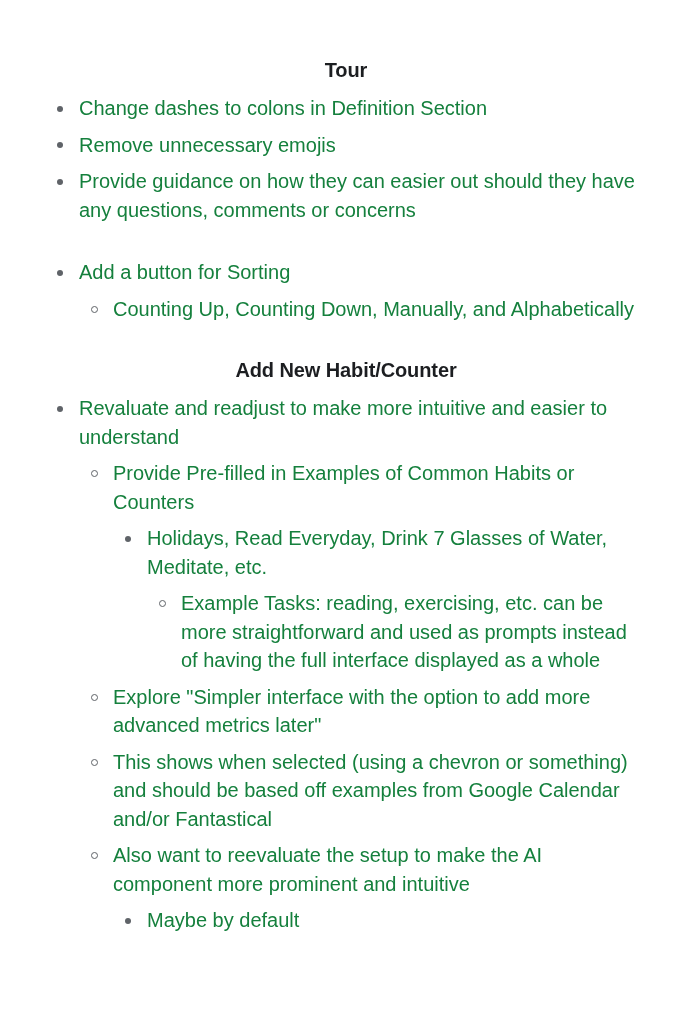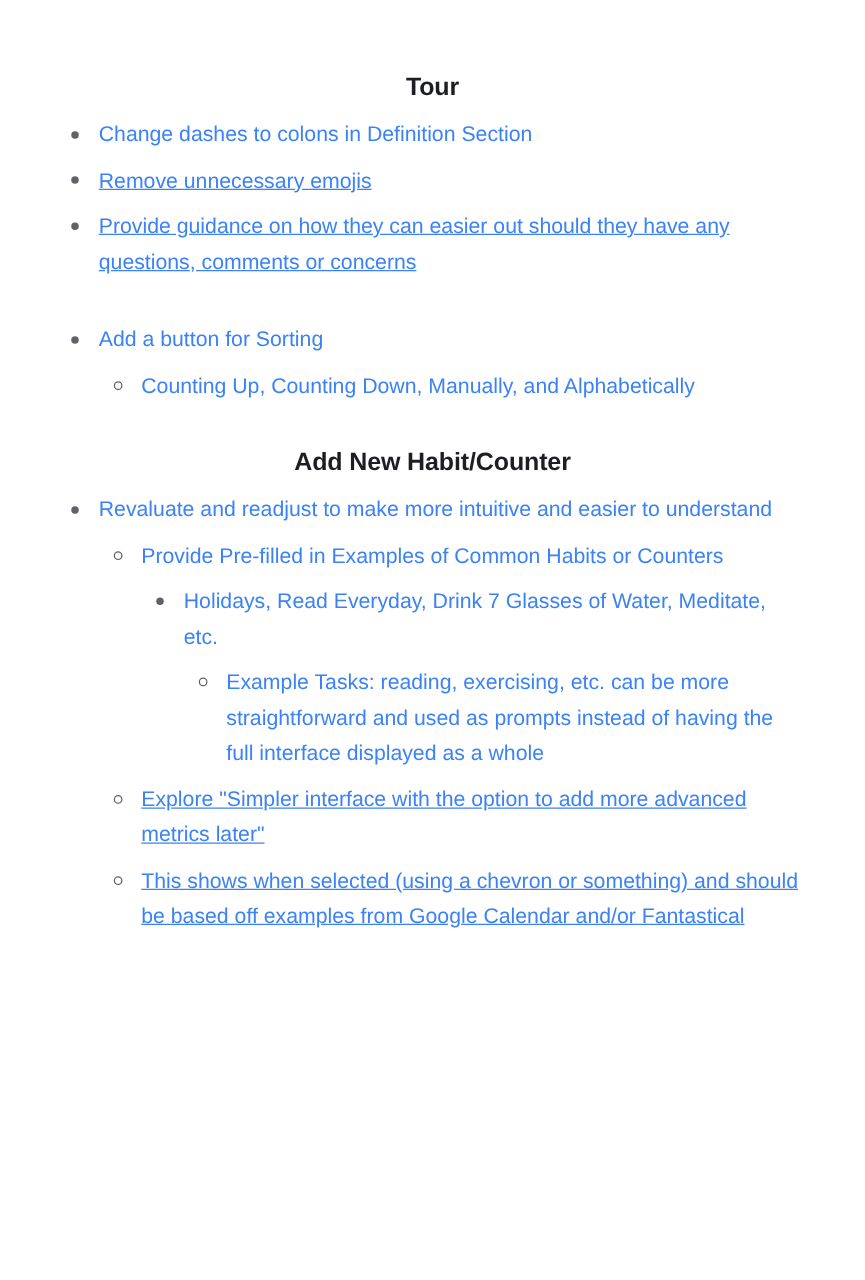--- a/index.html
+++ b/index.html
@@ -39,27 +39,27 @@
 
   
   ul.lvl {
     list-style: none;
     margin: 0;
     padding: 0;
   }
 
   li.item {
     position: relative;
-    color: #3b82f6;
-    font-size: 17px;
+    color: #15803d;
+    font-size: 20px;
     line-height: 28.5px;
     margin: 0;
     padding: 0 0 0 27px;
   }
-  li.item + li.item { margin-top: 8px; text-decoration: underline; }
+  li.item + li.item { margin-top: 8px; }
 
   
   li.item > ul.lvl {
     margin-top: 8px;
     padding-left: 7px;
   }
   li.item > ul.lvl > li.item { padding-left: 27px; }
 
   
   .marker {
@@ -154,17 +154,27 @@
               </ul>
             </li>
             <li class="item">
               <span class="marker hollow"><i></i></span>
               <span class="txt">Explore "Simpler interface with the option to add more advanced metrics later"</span>
             </li>
             <li class="item">
               <span class="marker hollow"><i></i></span>
               <span class="txt">This shows when selected (using a chevron or something) and should be based off examples from Google Calendar and/or Fantastical</span>
             </li>
+            <li class="item">
+              <span class="marker hollow"><i></i></span>
+              <span class="txt">Also want to reevaluate the setup to make the AI component more prominent and intuitive</span>
+              <ul class="lvl">
+                <li class="item">
+                  <span class="marker filled"><i></i></span>
+                  <span class="txt">Maybe by default</span>
+                </li>
+              </ul>
+            </li>
           </ul>
         </li>
       </ul>
     </section>
   </div>
 
 </body></html>

